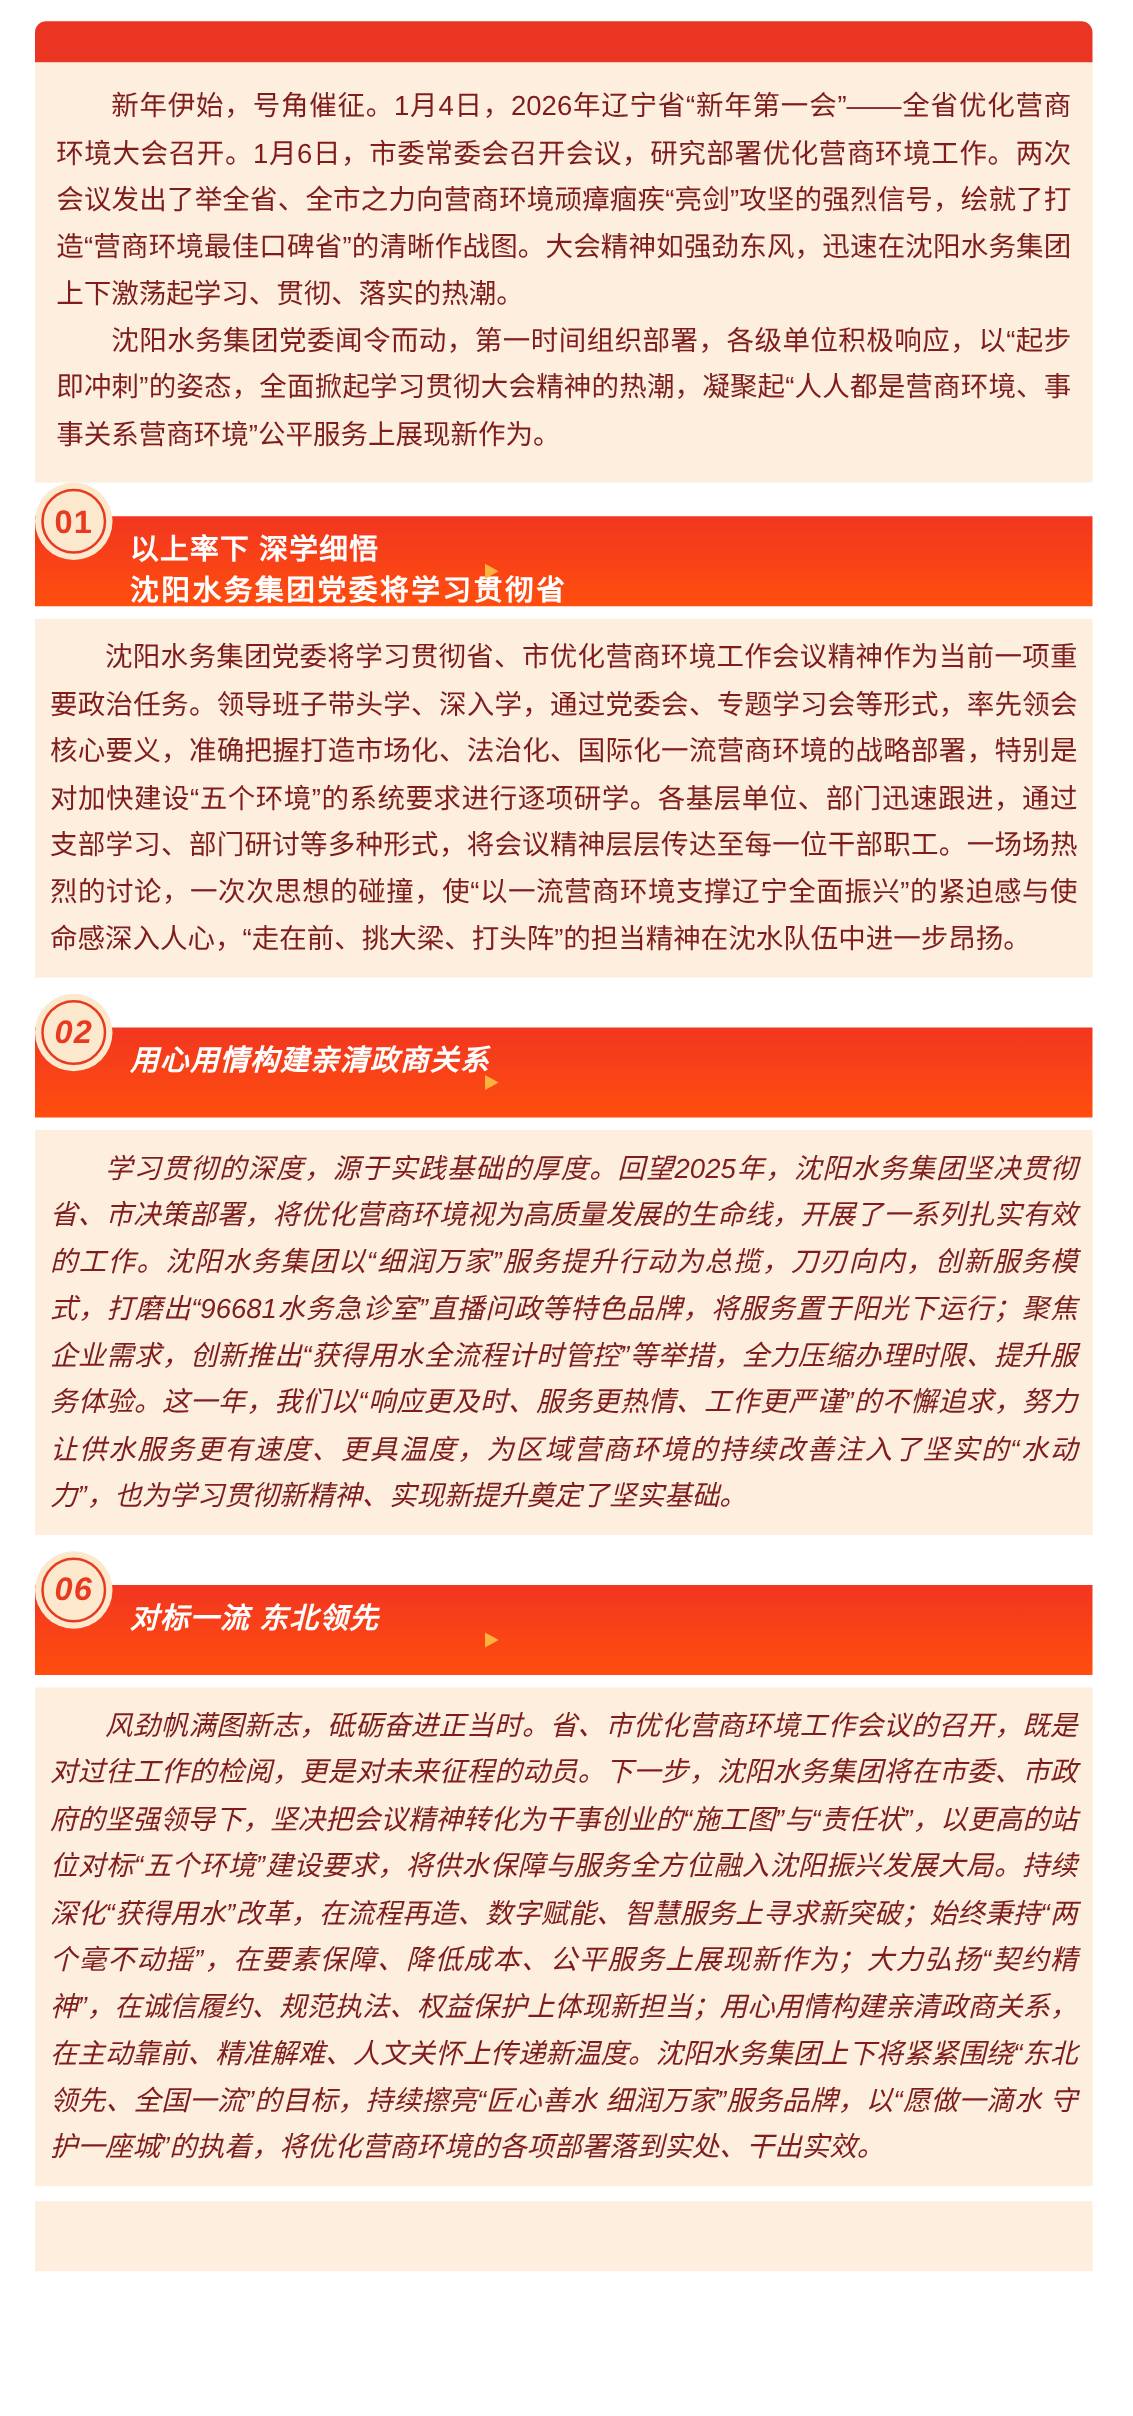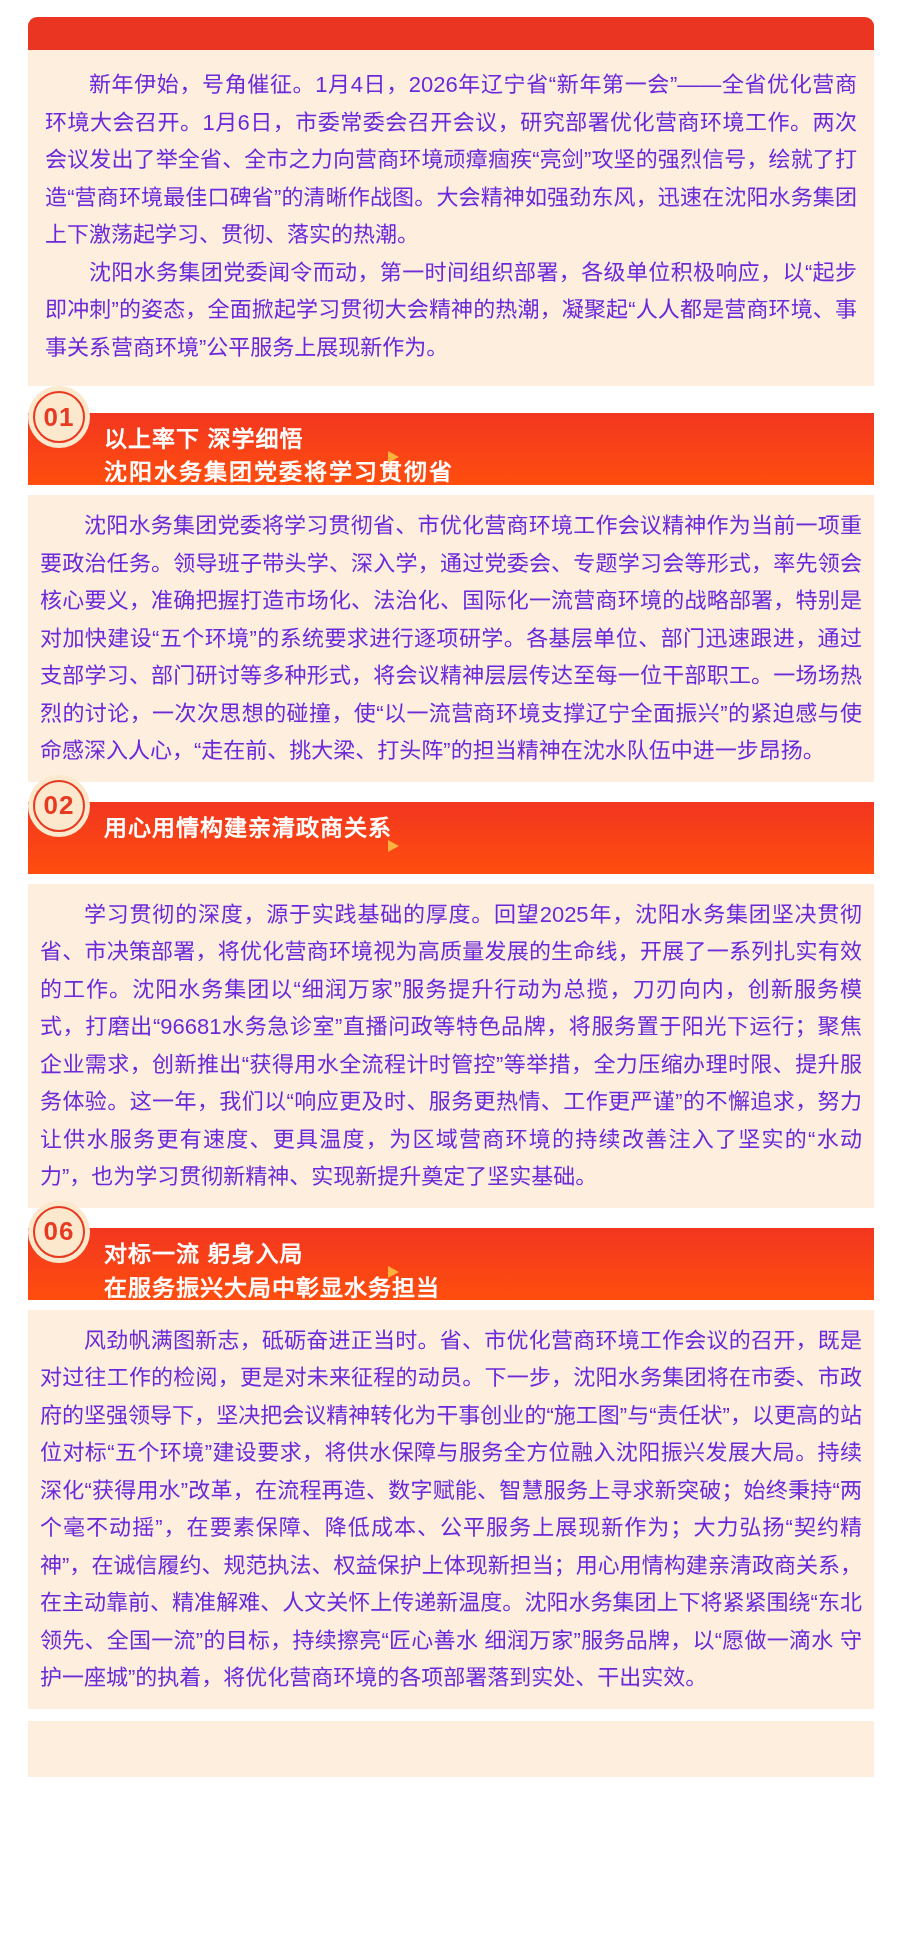--- a/index.html
+++ b/index.html
@@ -15,33 +15,33 @@
   
   .top-bar {
     height: 33px;
     background: #ea3522;
     border-radius: 9px 9px 0 0;
   }
 
   
   .card {
     background: #fdeedd;
-    color: #6d28d9;
+    color: #7f1d1d;
     font-size: 22px;
     line-height: 37.5px;
     text-align: justify;
     padding: 16px 17px 20px 17px;
   }
   .card p { text-indent: 2em; }
   .body-card { margin-top: 10px; padding: 12px 12px; }
   .final-card { margin-top: 12px; padding: 42px 17px 14px 17px; }
 
   
   .section { margin-top: 27px; }
-  .section + .section { margin-top: 20px; }
+  .section + .section { margin-top: 40px; font-style: italic; }
   .banner {
     position: relative;
     height: 72px;
     background: linear-gradient(180deg, #f23620 0%, #ff4e0e 100%);
     padding: 9px 0 0 76px;
   }
   .banner-title-1 {
     color: #ffffff;
     font-weight: bold;
     font-size: 23px;
@@ -138,22 +138,21 @@
     <div class="card body-card">
       <p>学习贯彻的深度，源于实践基础的厚度。回望2025年，沈阳水务集团坚决贯彻省、市决策部署，将优化营商环境视为高质量发展的生命线，开展了一系列扎实有效的工作。沈阳水务集团以“细润万家”服务提升行动为总揽，刀刃向内，创新服务模式，打磨出“96681水务急诊室”直播问政等特色品牌，将服务置于阳光下运行；聚焦企业需求，创新推出“获得用水全流程计时管控”等举措，全力压缩办理时限、提升服务体验。这一年，我们以“响应更及时、服务更热情、工作更严谨”的不懈追求，努力让供水服务更有速度、更具温度，为区域营商环境的持续改善注入了坚实的“水动力”，也为学习贯彻新精神、实现新提升奠定了坚实基础。</p>
     </div>
   </div>
 
   <div class="section">
     <div class="banner">
       <div class="badge">
         <span class="badge-num">06</span>
       </div>
-      <div class="banner-title-1">对标一流 躬身入局</div>
-      <div class="banner-title-2">在服务振兴大局中彰显水务担当</div>
+      <div class="banner-title-1">对标一流 东北领先</div>
       <span class="tri"></span>
     </div>
     <div class="card body-card">
       <p>风劲帆满图新志，砥砺奋进正当时。省、市优化营商环境工作会议的召开，既是对过往工作的检阅，更是对未来征程的动员。下一步，沈阳水务集团将在市委、市政府的坚强领导下，坚决把会议精神转化为干事创业的“施工图”与“责任状”，以更高的站位对标“五个环境”建设要求，将供水保障与服务全方位融入沈阳振兴发展大局。持续深化“获得用水”改革，在流程再造、数字赋能、智慧服务上寻求新突破；始终秉持“两个毫不动摇”，在要素保障、降低成本、公平服务上展现新作为；大力弘扬“契约精神”，在诚信履约、规范执法、权益保护上体现新担当；用心用情构建亲清政商关系，在主动靠前、精准解难、人文关怀上传递新温度。沈阳水务集团上下将紧紧围绕“东北领先、全国一流”的目标，持续擦亮“匠心善水 细润万家”服务品牌，以“愿做一滴水 守护一座城”的执着，将优化营商环境的各项部署落到实处、干出实效。</p>
     </div>
   </div>
 
   <div class="card final-card">
     
   </div>

